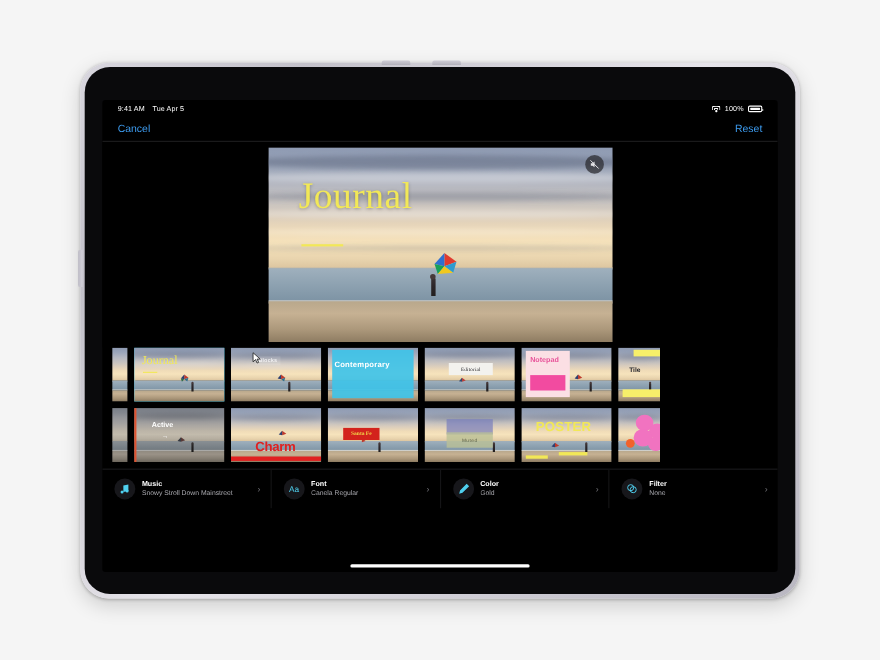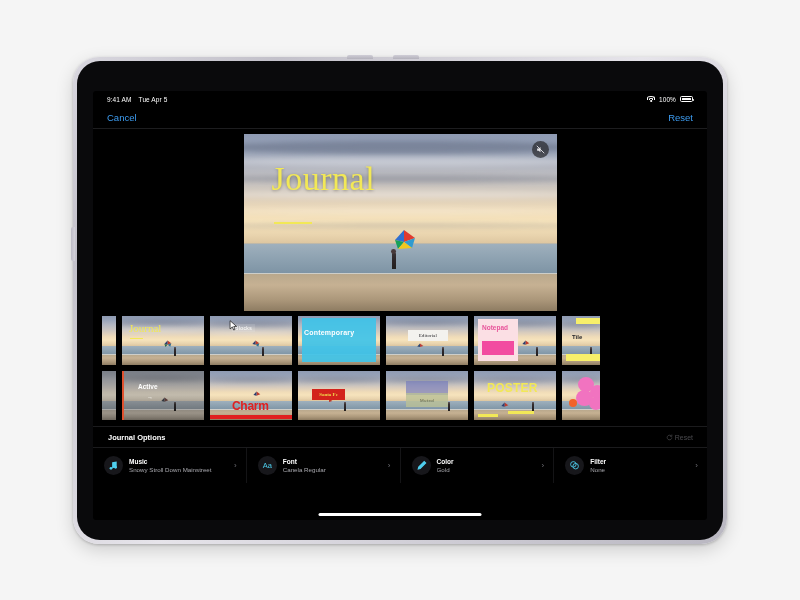--- a/index.html
+++ b/index.html
@@ -597,30 +597,20 @@
             <span class="fdot" style="left:10px;top:0;width:16px;height:15px;"></span>
             <span class="fdot" style="left:22px;top:8px;width:15px;height:14px;"></span>
             <span class="fdot" style="left:8px;top:13px;width:17px;height:16px;"></span>
             <span class="fdot" style="left:21px;top:20px;width:14px;height:13px;"></span>
             <span class="forange"></span>
           </div>
         </div>
       </div>
     </div>
 
-    <div id="options-header">
-      <span id="options-title">Journal Options</span>
-      <span id="reset-button">
-        <svg viewBox="0 0 24 24" fill="none" stroke="#4a4a4e" stroke-width="2.4">
-          <path d="M20 12a8 8 0 1 1-2.4-5.7"></path>
-          <path d="M20 2v6h-6"></path>
-        </svg>
-        <span>Reset</span>
-      </span>
-    </div>
 
     <div id="options-row">
 
       <div class="opt">
         <span class="opt-icon">
           <svg viewBox="0 0 24 24" fill="#4fd0ef">
             <path d="M9 18V5l10-2v13"></path>
             <circle cx="6.5" cy="18" r="3"></circle>
             <circle cx="16.5" cy="16" r="3"></circle>
           </svg>

